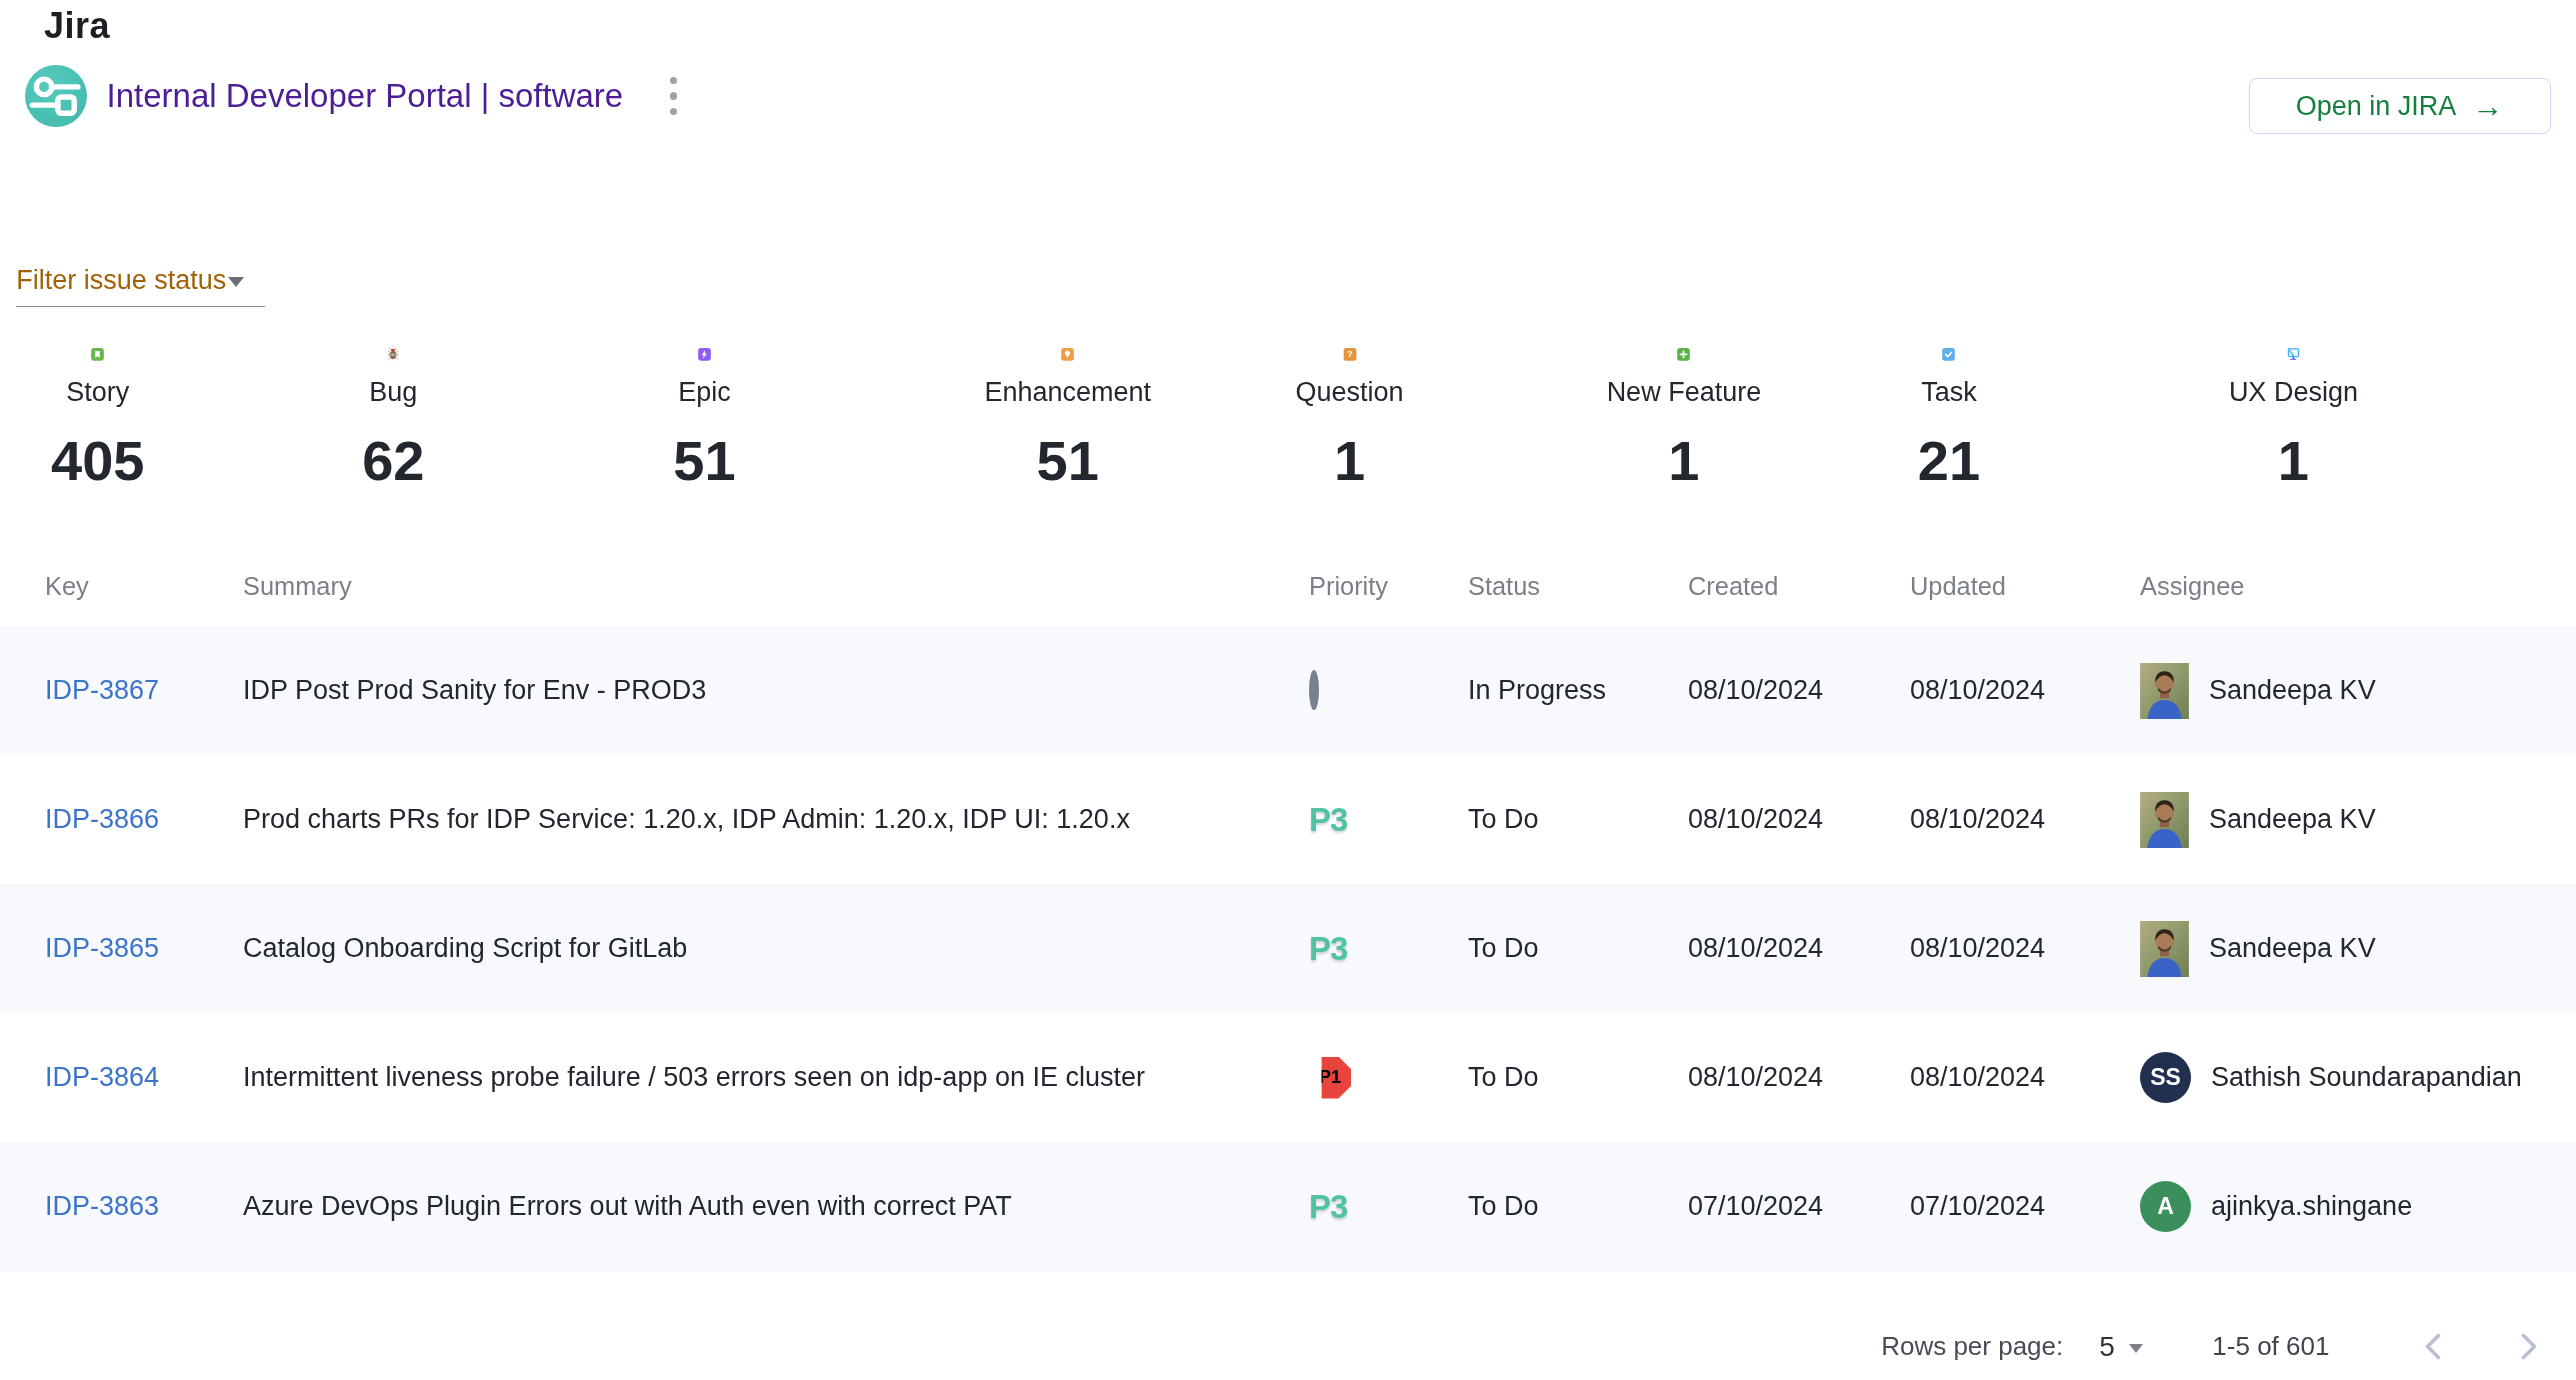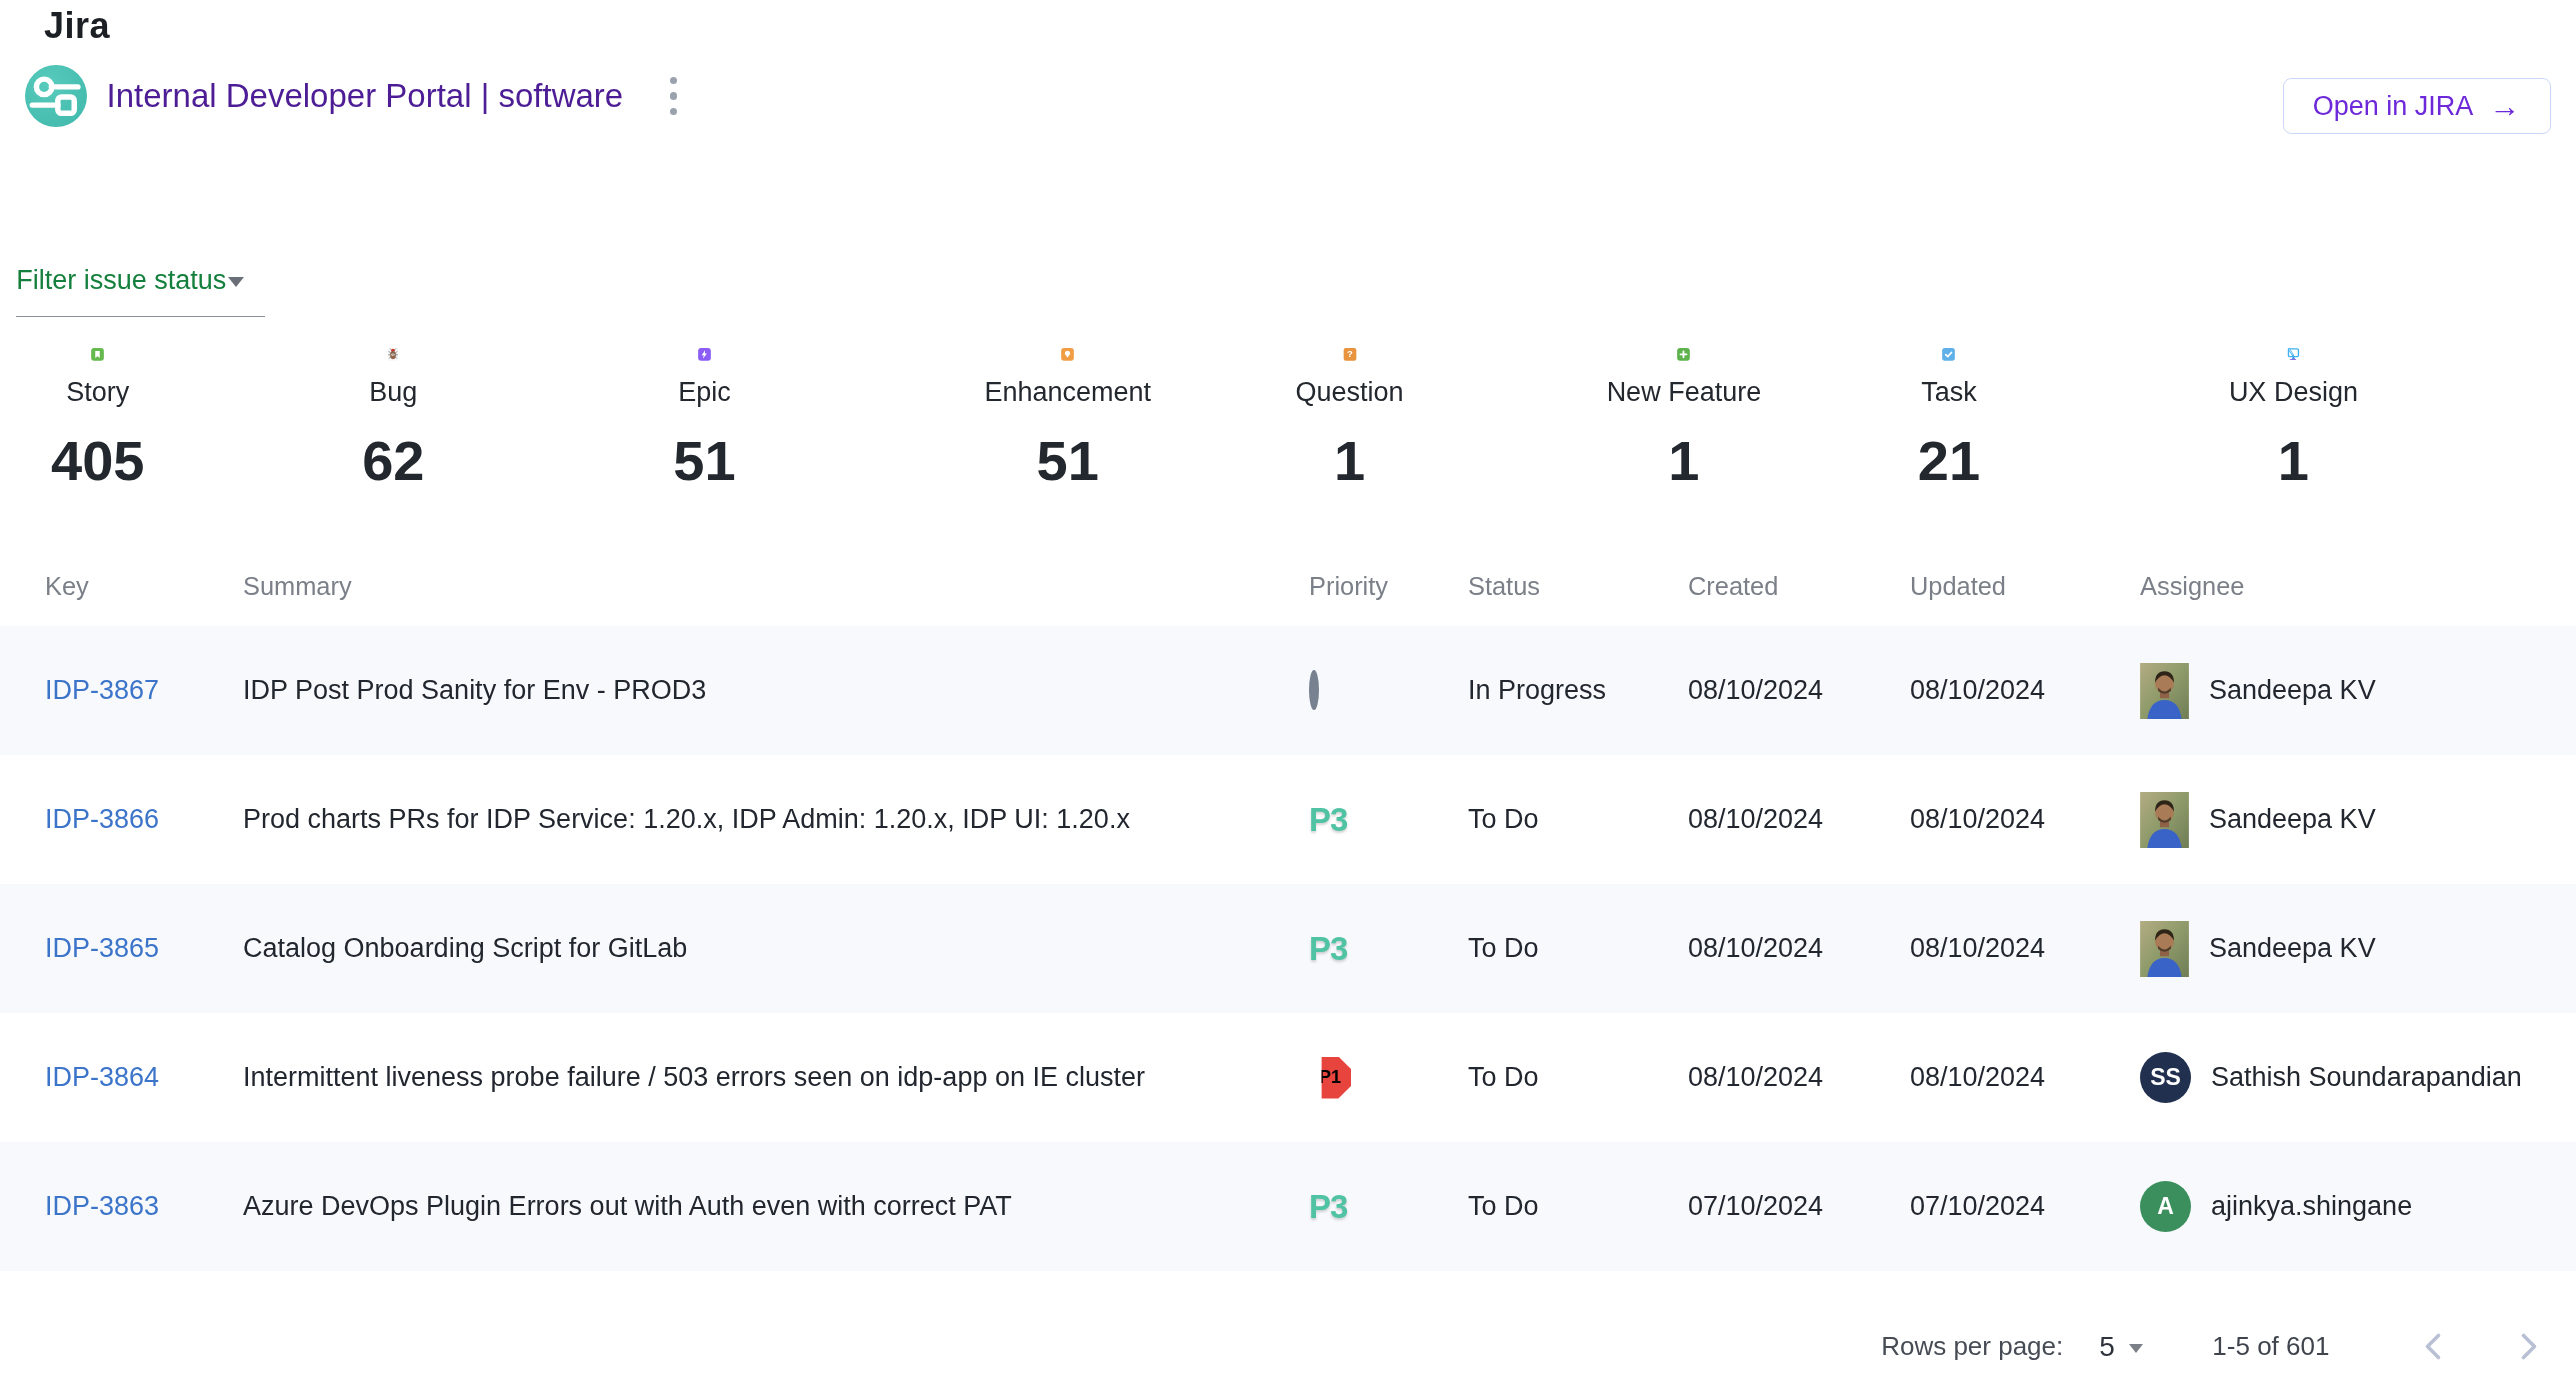--- a/index.html
+++ b/index.html
@@ -7,27 +7,27 @@
     position:relative;width:2576px;height:1381px;background:#ffffff;overflow:hidden;
     font-family:"Liberation Sans","DejaVu Sans",sans-serif;color:#222831;
   }
   
   .app-title{position:absolute;left:44px;top:5.4px;font-size:36px;font-weight:700;color:#1c1f24;letter-spacing:0.5px;}
   .entity-row{position:absolute;left:24.5px;top:65px;display:flex;align-items:center;}
   .logo{width:62px;height:62px;border-radius:50%;background:radial-gradient(circle at 38% 32%,#58cbbc,#3eb7aa);display:flex;align-items:center;justify-content:center;flex:0 0 auto;}
   .entity-title{margin-left:20px;font-size:33px;color:#4c1d95;}
   .kebab{margin-left:38px;display:flex;flex-direction:column;gap:8.2px;padding:9px;cursor:pointer;background:none;border:none;}
   .kebab i{width:7.3px;height:7.3px;border-radius:50%;background:#9aa2ad;display:block;}
-  .open-btn{position:absolute;right:25.4px;top:78px;height:56px;padding:0 29px;display:flex;align-items:center;gap:16.3px;
-    background:#fff;border:1.8px solid #c9d6f6;border-radius:8.2px;color:#6d28d9;font-size:27px;cursor:pointer;
+  .open-btn{position:absolute;right:25.4px;top:78px;height:56px;padding:0 46px;display:flex;align-items:center;gap:16.3px;
+    background:#fff;border:1.8px solid #c9d6f6;border-radius:8.2px;color:#15803d;font-size:27px;cursor:pointer;
     font-family:"Liberation Sans","DejaVu Sans",sans-serif;}
   .open-btn .arrow{font-size:31px;line-height:1;}
   
   .filter{position:absolute;left:16.3px;top:265px;width:249px;display:flex;align-items:center;gap:2px;
-    padding-bottom:20px;border-bottom:0.9px solid #8a8f99;font-size:27px;color:#15803d;cursor:pointer;}
+    padding-bottom:10px;border-bottom:0.9px solid #8a8f99;font-size:27px;color:#a16207;cursor:pointer;}
   .caret-down{width:0;height:0;border-left:8.2px solid transparent;border-right:8.2px solid transparent;border-top:10px solid #6b7078;margin-top:3.6px;}
   
   .counts{position:absolute;left:51px;right:36px;top:348px;display:grid;grid-template-columns:repeat(8,1fr);}
   .count-cell{display:flex;}
   .count-group{display:flex;flex-direction:column;align-items:center;}
   .type-head{display:flex;align-items:center;gap:16.3px;height:60px;flex-direction:column;}
   .type-label{font-size:27px;font-weight:500;color:#23272e;white-space:nowrap;}
   .type-count{margin-top:20px;font-size:56px;font-weight:600;color:#23272e;}
   
   .thead,.trow{display:grid;grid-template-columns:198px 1066px 159px 220px 222px 230px 1fr;align-items:center;padding:0 25.4px 0 45px;}

